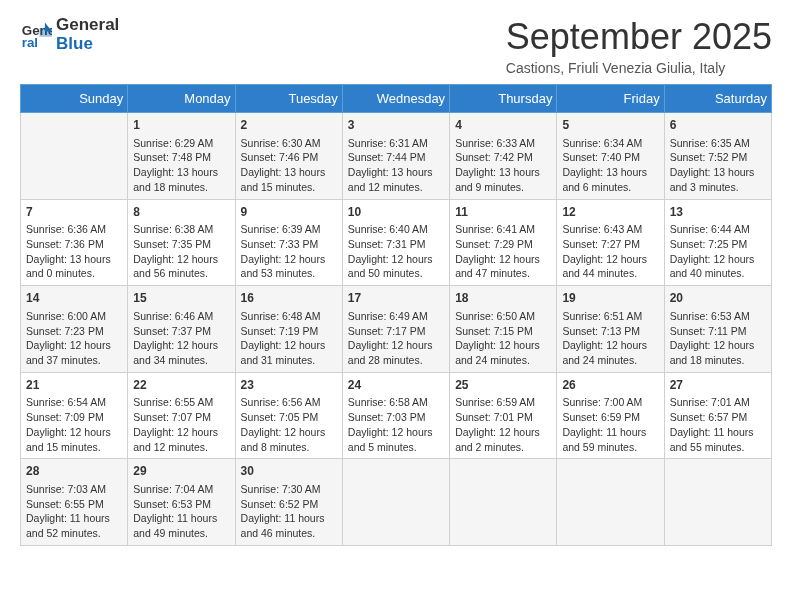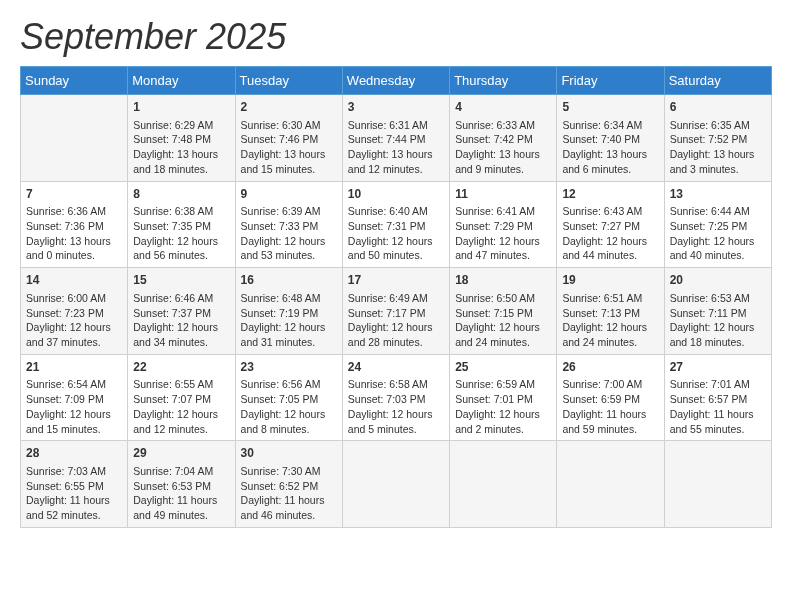--- a/index.html
+++ b/index.html
@@ -19,42 +19,41 @@
     .logo {
       display: flex;
       align-items: center;
       gap: 4px;
     }
     .logo-icon {
       width: 32px;
       height: 32px;
     }
     .title-block {
-      font-style: italic;
     }
     .month-title {
       font-size: 36px;
       color: #333;
       font-weight: normal;
     }
     .location {
       font-size: 14px;
       color: #555;
       margin-top: 2px;
     }
     table {
       width: 100%;
       border-collapse: collapse;
       font-size: 11px;
     }
     thead tr th {
       background-color: #2e7ecb;
       color: #fff;
       padding: 6px 4px;
-      text-align: left;
+      text-align: right;
       font-weight: normal;
       font-size: 13px;
       border: 1px solid #5a9fd4;
     }
     tbody tr td {
       vertical-align: top;
       padding: 4px 5px;
       border: 1px solid #d0d0d0;
       min-height: 70px;
       color: #333;
@@ -74,22 +73,35 @@
     }
     .day-info {
       font-size: 10.5px;
       color: #333;
     }
   </style>
 </head>
 <body>
 
 <div class="header">
+  <div class="logo">
+    <svg class="logo-icon" viewBox="0 0 36 36">
+      <text x="2" y="18" font-size="15" font-weight="bold" fill="#333">Gene</text>
+      <text x="2" y="32" font-size="15" font-weight="bold" fill="#1a6bb5">ral</text>
+      <polygon points="28,4 36,14 28,14" fill="#1a6bb5"></polygon>
+      <polygon points="22,10 36,10 36,20 22,20" fill="#1a6bb5" opacity="0.4"></polygon>
+    </svg>
+    <div>
+      <div style="font-size:17px;font-weight:bold;color:#333;line-height:1.1;">General</div>
+      <div style="font-size:17px;font-weight:bold;color:#1a6bb5;line-height:1.1;">Blue</div>
+    </div>
+  </div>
   <div class="title-block">
     <div class="month-title">September 2025</div>
+    <div class="location">Castions, Friuli Venezia Giulia, Italy</div>
   </div>
 </div>
 
 <table>
   <thead>
     <tr>
     <th>Sunday</th>
         <th>Monday</th>
         <th>Tuesday</th>
         <th>Wednesday</th>

